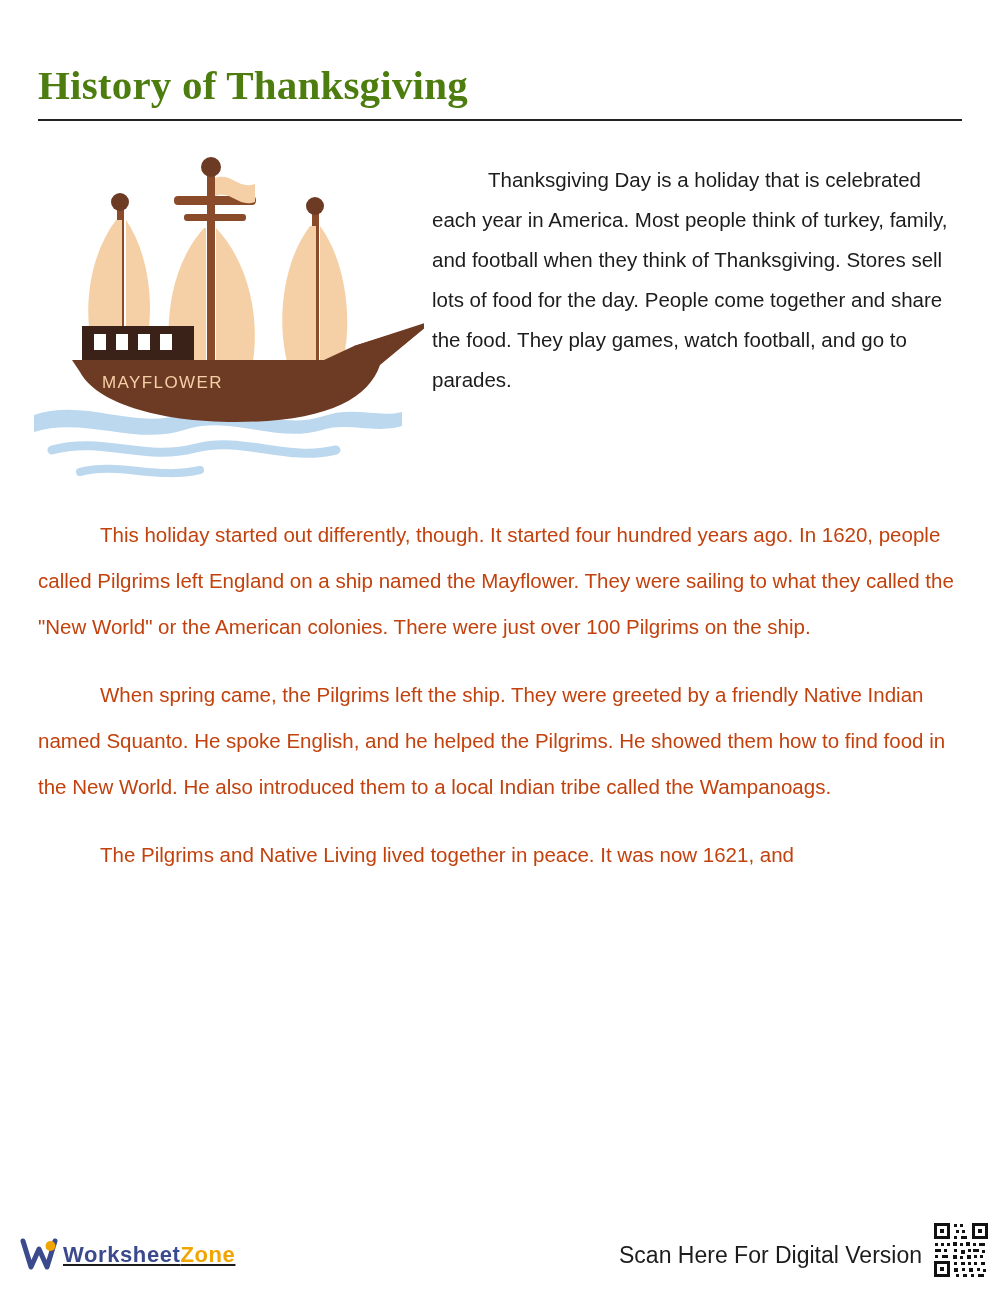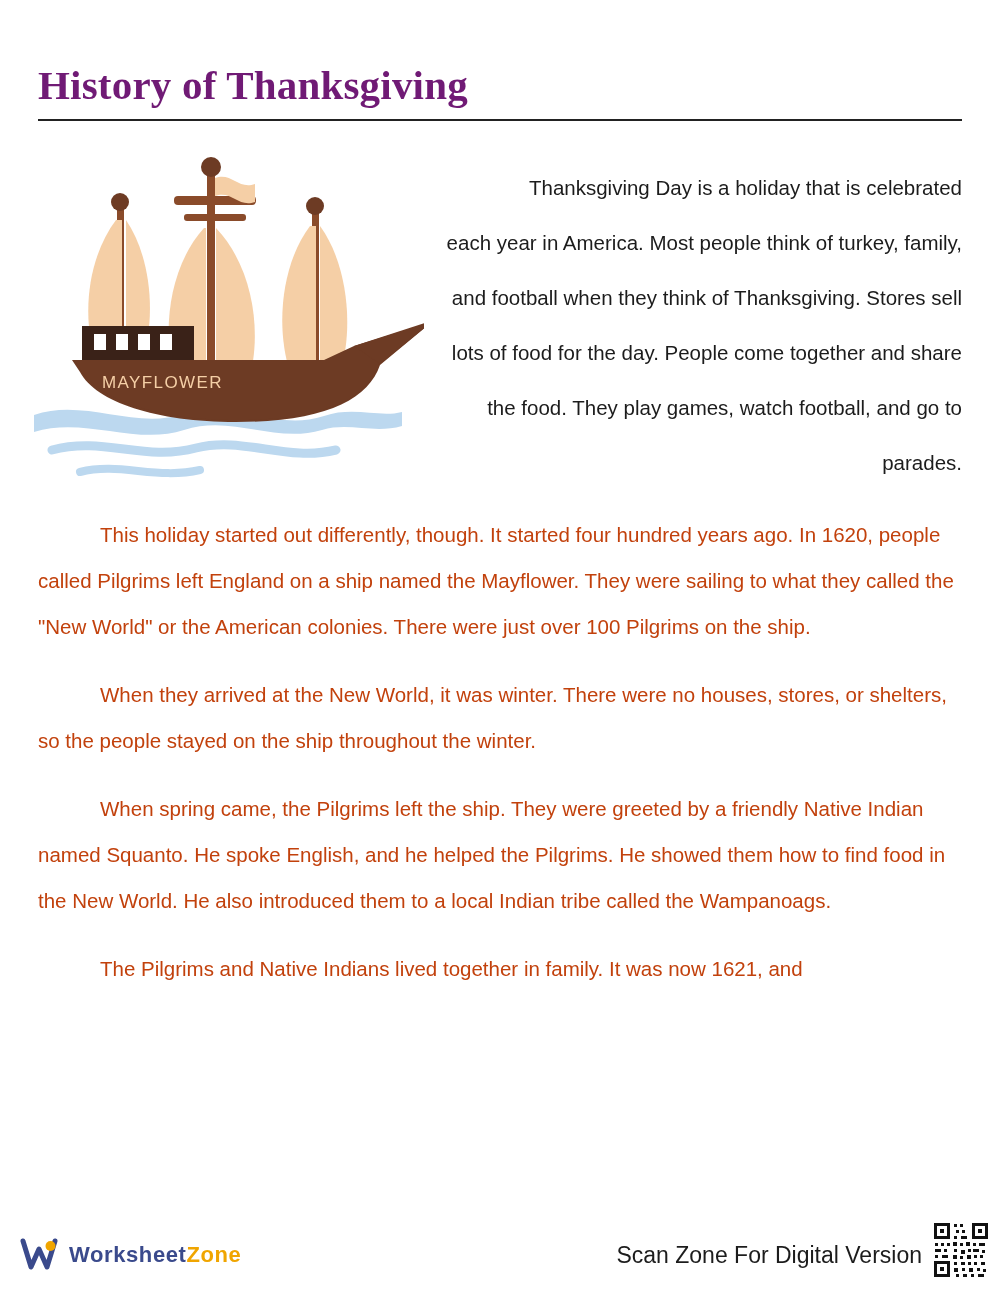--- a/index.html
+++ b/index.html
@@ -26,21 +26,21 @@
   .title-block {
     position: absolute;
     left: 38px;
     top: 62px;
     width: 924px;
   }
   .page-title {
     font-family: "Liberation Serif", serif;
     font-weight: bold;
     font-size: 41px;
-    color: #701a75;
+    color: #4d7c0f;
     letter-spacing: 0.2px;
     margin: 0;
     line-height: 1.15;
   }
   .title-rule {
     margin-top: 10px;
     border-bottom: 2px solid #222;
     width: 924px;
   }
 
@@ -53,22 +53,22 @@
     height: 340px;
   }
 
   
   .intro-text {
     position: absolute;
     left: 432px;
     top: 160px;
     width: 530px;
     font-size: 20.5px;
-    line-height: 55px;
-    text-align: right;
+    line-height: 40px;
+    text-align: left;
     color: #1c1c1c;
   }
   .intro-text .indent-first {
     display: inline-block;
     width: 56px;
   }
 
   
   .body-text {
     position: absolute;
@@ -91,21 +91,22 @@
     bottom: 0;
     width: 1000px;
     height: 90px;
   }
   .brand {
     position: absolute;
     left: 20px;
     bottom: 18px;
     display: flex;
     align-items: center;
-    gap: 9px;
+    gap: 3px;
+    text-decoration: underline;
   }
   .brand-mark {
     width: 40px;
     height: 36px;
   }
   .brand-text {
     font-size: 22px;
     letter-spacing: 0.6px;
     font-weight: 600;
   }
@@ -187,40 +188,39 @@
       <text x="78" y="238" font-family="Liberation Sans, sans-serif" font-size="17" fill="#f5cfa6" letter-spacing="1.4">MAYFLOWER</text>
     </svg>
   </div>
 
   <div class="intro-text">
     <span class="indent-first"></span><span>Thanksgiving Day is a holiday that is celebrated each year in America. Most people think of turkey, family, and football when they think of Thanksgiving. Stores sell lots of food for the day. People come together and share the food. They play games, watch football, and go to parades.</span>
   </div>
 
   <div class="body-text">
     <p>This holiday started out differently, though. It started four hundred years ago. In 1620, people called Pilgrims left England on a ship named the Mayflower. They were sailing to what they called the "New World" or the American colonies. There were just over 100 Pilgrims on the ship.</p>
-    <p>When they arrived at the New World, it was winter. There were no houses, stores, or shelters, so the people stayed on the ship throughout the winter.</p>
     <p>When spring came, the Pilgrims left the ship. They were greeted by a friendly Native Indian named Squanto. He spoke English, and he helped the Pilgrims. He showed them how to find food in the New World. He also introduced them to a local Indian tribe called the Wampanoags.</p>
-    <p>The Pilgrims and Native Indians lived together in family. It was now 1621, and</p>
+    <p>The Pilgrims and Native Living lived together in peace. It was now 1621, and</p>
   </div>
 
   <div class="footer">
 
     <div class="brand">
       <span class="brand-mark">
         <svg viewBox="0 0 40 36" width="40" height="36" xmlns="http://www.w3.org/2000/svg">
           <path d="M3 4 L11 30 L19 12 L27 30 L35 4" fill="none" stroke="#3a4a8c" stroke-width="5" stroke-linecap="round" stroke-linejoin="round"></path>
           <circle cx="30.5" cy="9" r="5" fill="#f0a500"></circle>
         </svg>
       </span>
       <span class="brand-text">
         <span class="w1">Worksheet</span><span class="w2">Zone</span>
       </span>
     </div>
 
-    <div class="scan-label">Scan Zone For Digital Version</div>
+    <div class="scan-label">Scan Here For Digital Version</div>
 
     <div class="qr">
       <svg viewBox="0 0 58 58" width="58" height="58" xmlns="http://www.w3.org/2000/svg">
         <rect width="58" height="58" fill="#ffffff"></rect>
         <g fill="#111111">
           <rect x="2" y="2" width="16" height="16"></rect>
           <rect x="40" y="2" width="16" height="16"></rect>
           <rect x="2" y="40" width="16" height="16"></rect>
         </g>
         <g fill="#ffffff">

